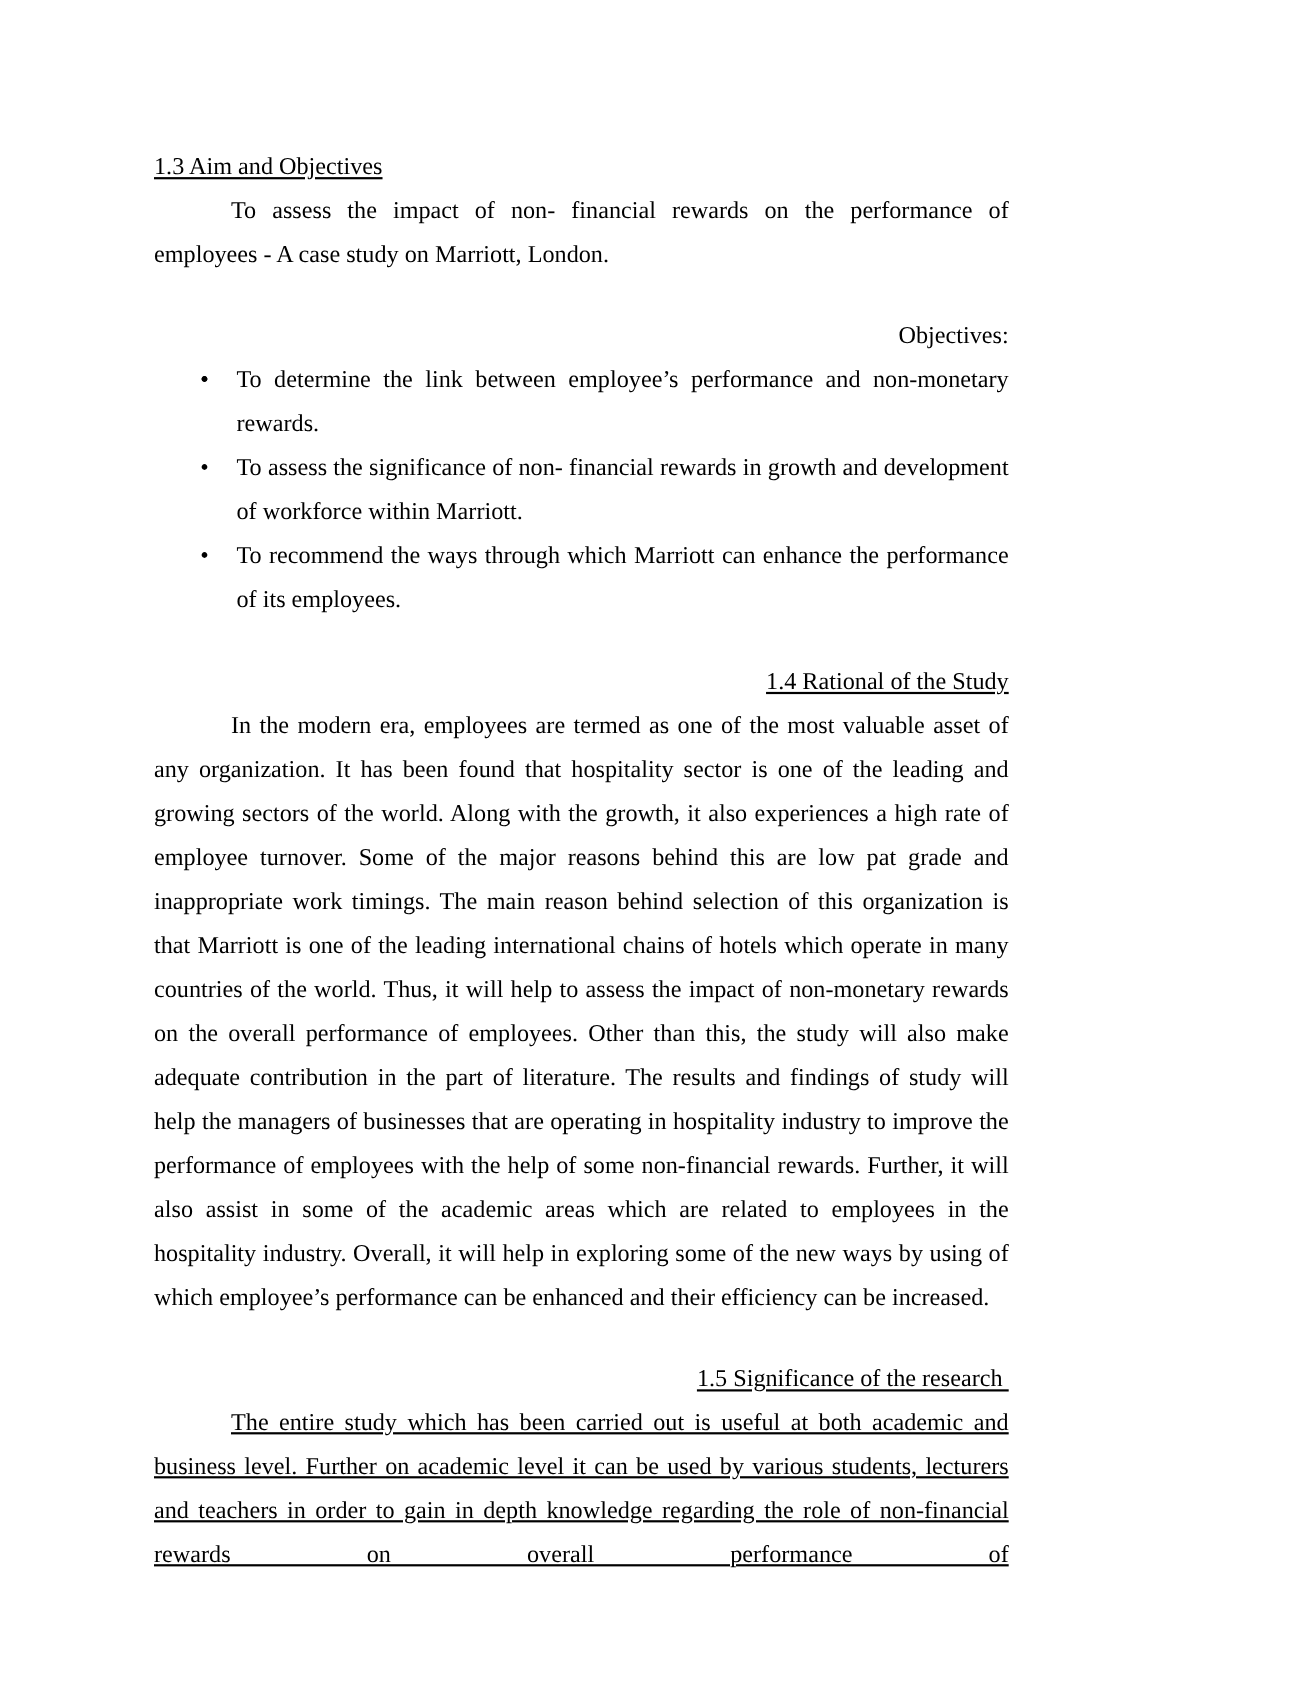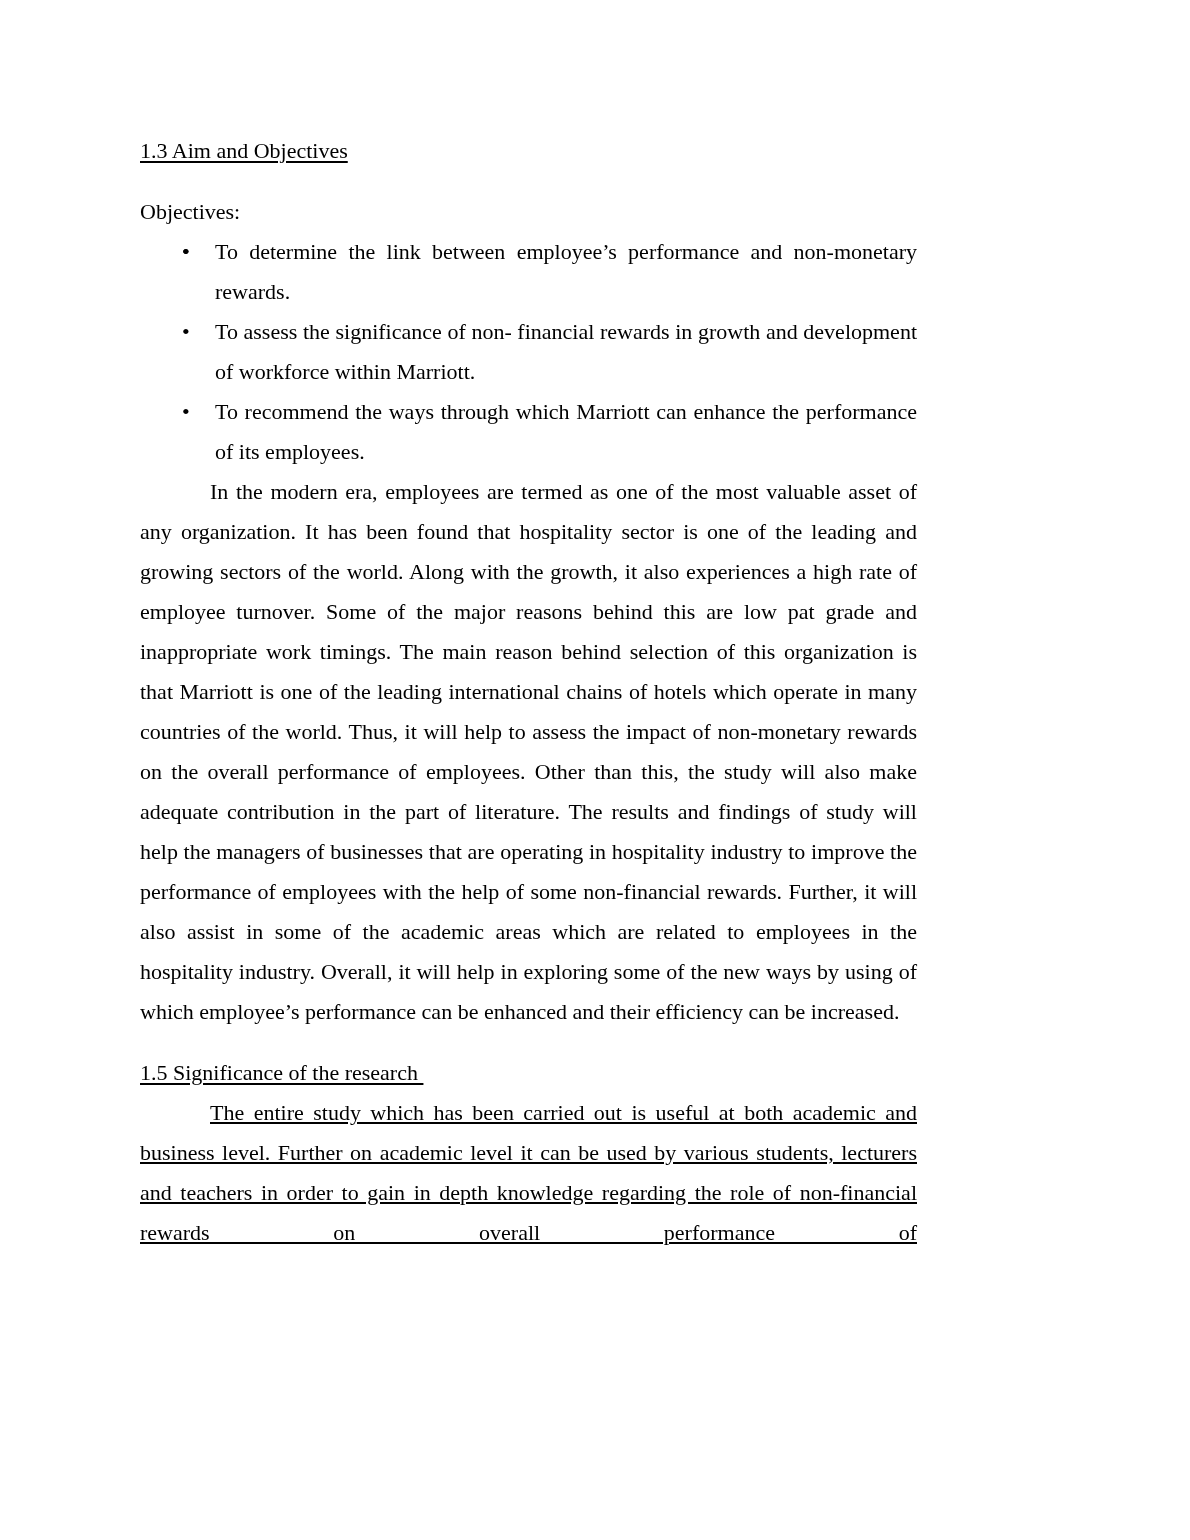--- a/index.html
+++ b/index.html
@@ -37,21 +37,22 @@
     text-align: left;
   }
   .para {
     margin: 0;
     text-align: justify;
   }
   .indent {
     text-indent: 70px;
   }
   .spaced {
-    margin-top: 21px;
+    margin-top: 34px;
+    text-align: right;
   }
   ul.objectives {
     list-style: none;
     margin: 0;
     padding: 0;
   }
   ul.objectives li {
     position: relative;
     padding-left: 75px;
     text-align: justify;
@@ -68,20 +69,21 @@
 </style>
 </head>
 <body>
 
 <div class="page">
   <div class="content">
 
     <h2 class="heading"><span class="u">1.3 Aim and Objectives</span></h2>
 
 
+    <p class="para indent">To assess the impact of non- financial rewards on the performance of employees - A case study on Marriott, London.</p>
 
     <p class="line spaced">Objectives:</p>
 
     <ul class="objectives">
       <li>
         <span class="bullet">•</span>
       </li>
       <li>
         <span class="bullet">•</span>
         <span class="li-text">To determine the link between employee’s performance and non-monetary rewards.</span>
@@ -89,20 +91,21 @@
       <li>
         <span class="bullet">•</span>
         <span class="li-text">To assess the significance of non- financial rewards in growth and development of workforce within Marriott.</span>
       </li>
       <li>
         <span class="bullet">•</span>
         <span class="li-text">To recommend the ways through which Marriott can enhance the performance of its employees.</span>
       </li>
     </ul>
 
+    <h2 class="heading spaced"><span class="u">1.4 Rational of the Study</span></h2>
 
     <p class="para indent">In the modern era, employees are termed as one of the most valuable asset of any organization. It has been found that hospitality sector is one of the leading and growing sectors of the world. Along with the growth, it also experiences a high rate of employee turnover. Some of the major reasons behind this are low pat grade and inappropriate work timings. The main reason behind selection of this organization is that Marriott is one of the leading international chains of hotels which operate in many countries of the world. Thus, it will help to assess the impact of non-monetary rewards on the overall performance of employees. Other than this, the study will also make adequate contribution in the part of literature. The results and findings of study will help the managers of businesses that are operating in hospitality industry to improve the performance of employees with the help of some non-financial rewards. Further, it will also assist in some of the academic areas which are related to employees in the hospitality industry. Overall, it will help in exploring some of the new ways by using of which employee’s performance can be enhanced and their efficiency can be increased.</p>
 
     <h2 class="heading spaced"><span class="u">1.5 Significance of the research&nbsp;</span></h2>
 
     <p class="para indent last-justify">The entire study which has been carried out is useful at both academic and business level. Further on academic level it can be used by various students, lecturers and teachers in order to gain in depth knowledge regarding the role of non-financial rewards on overall performance of</p>
 
   </div>
 </div>
 

